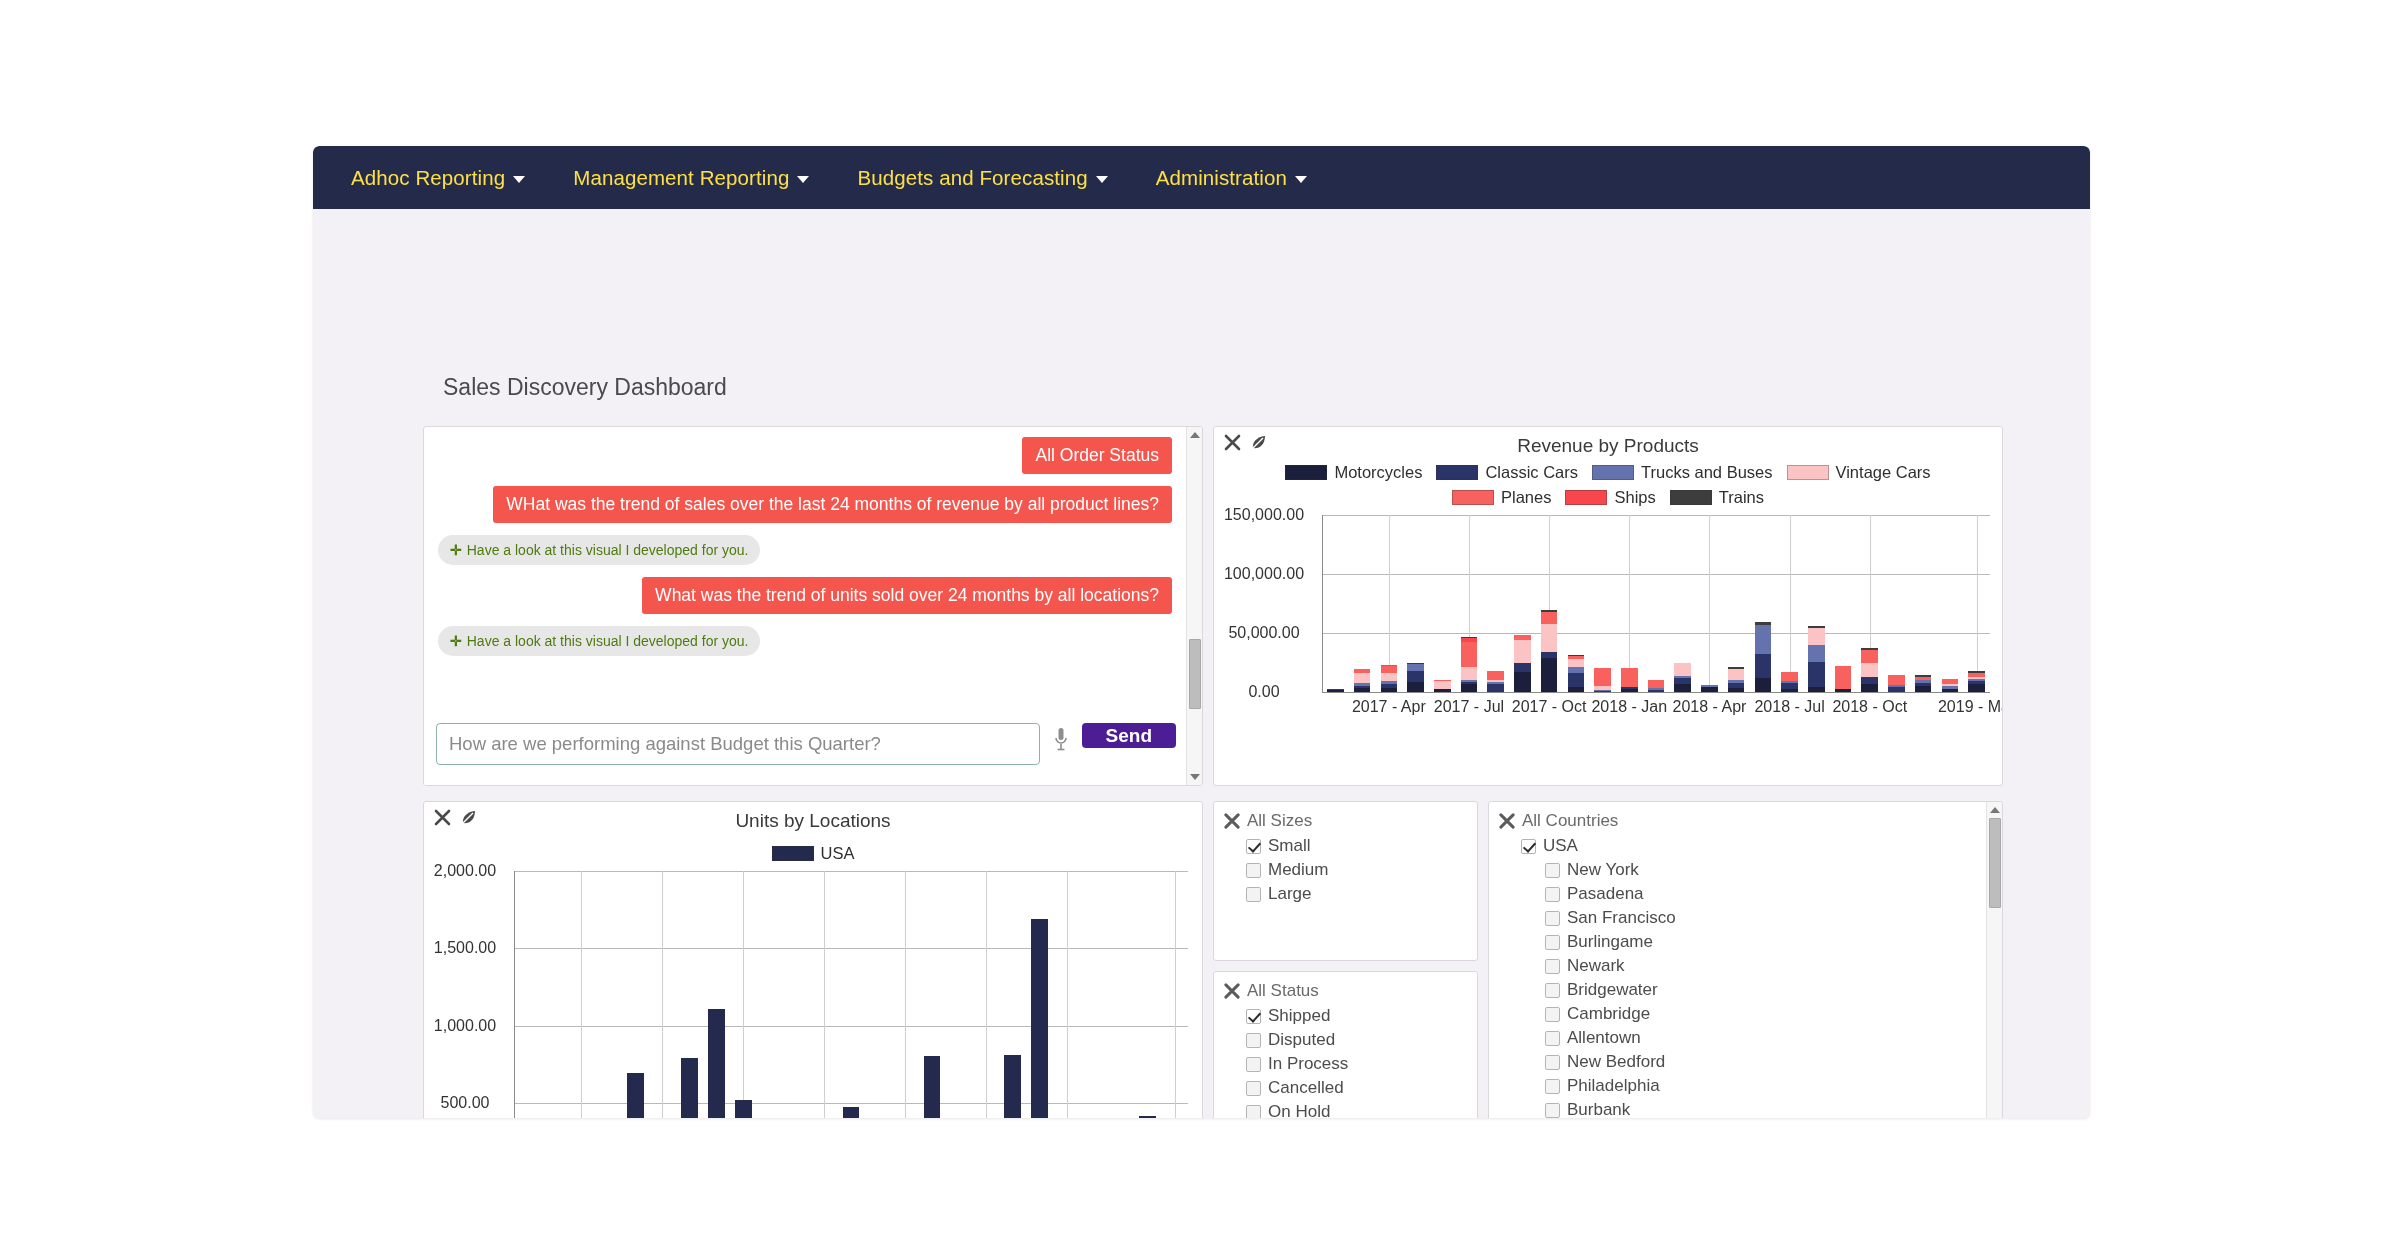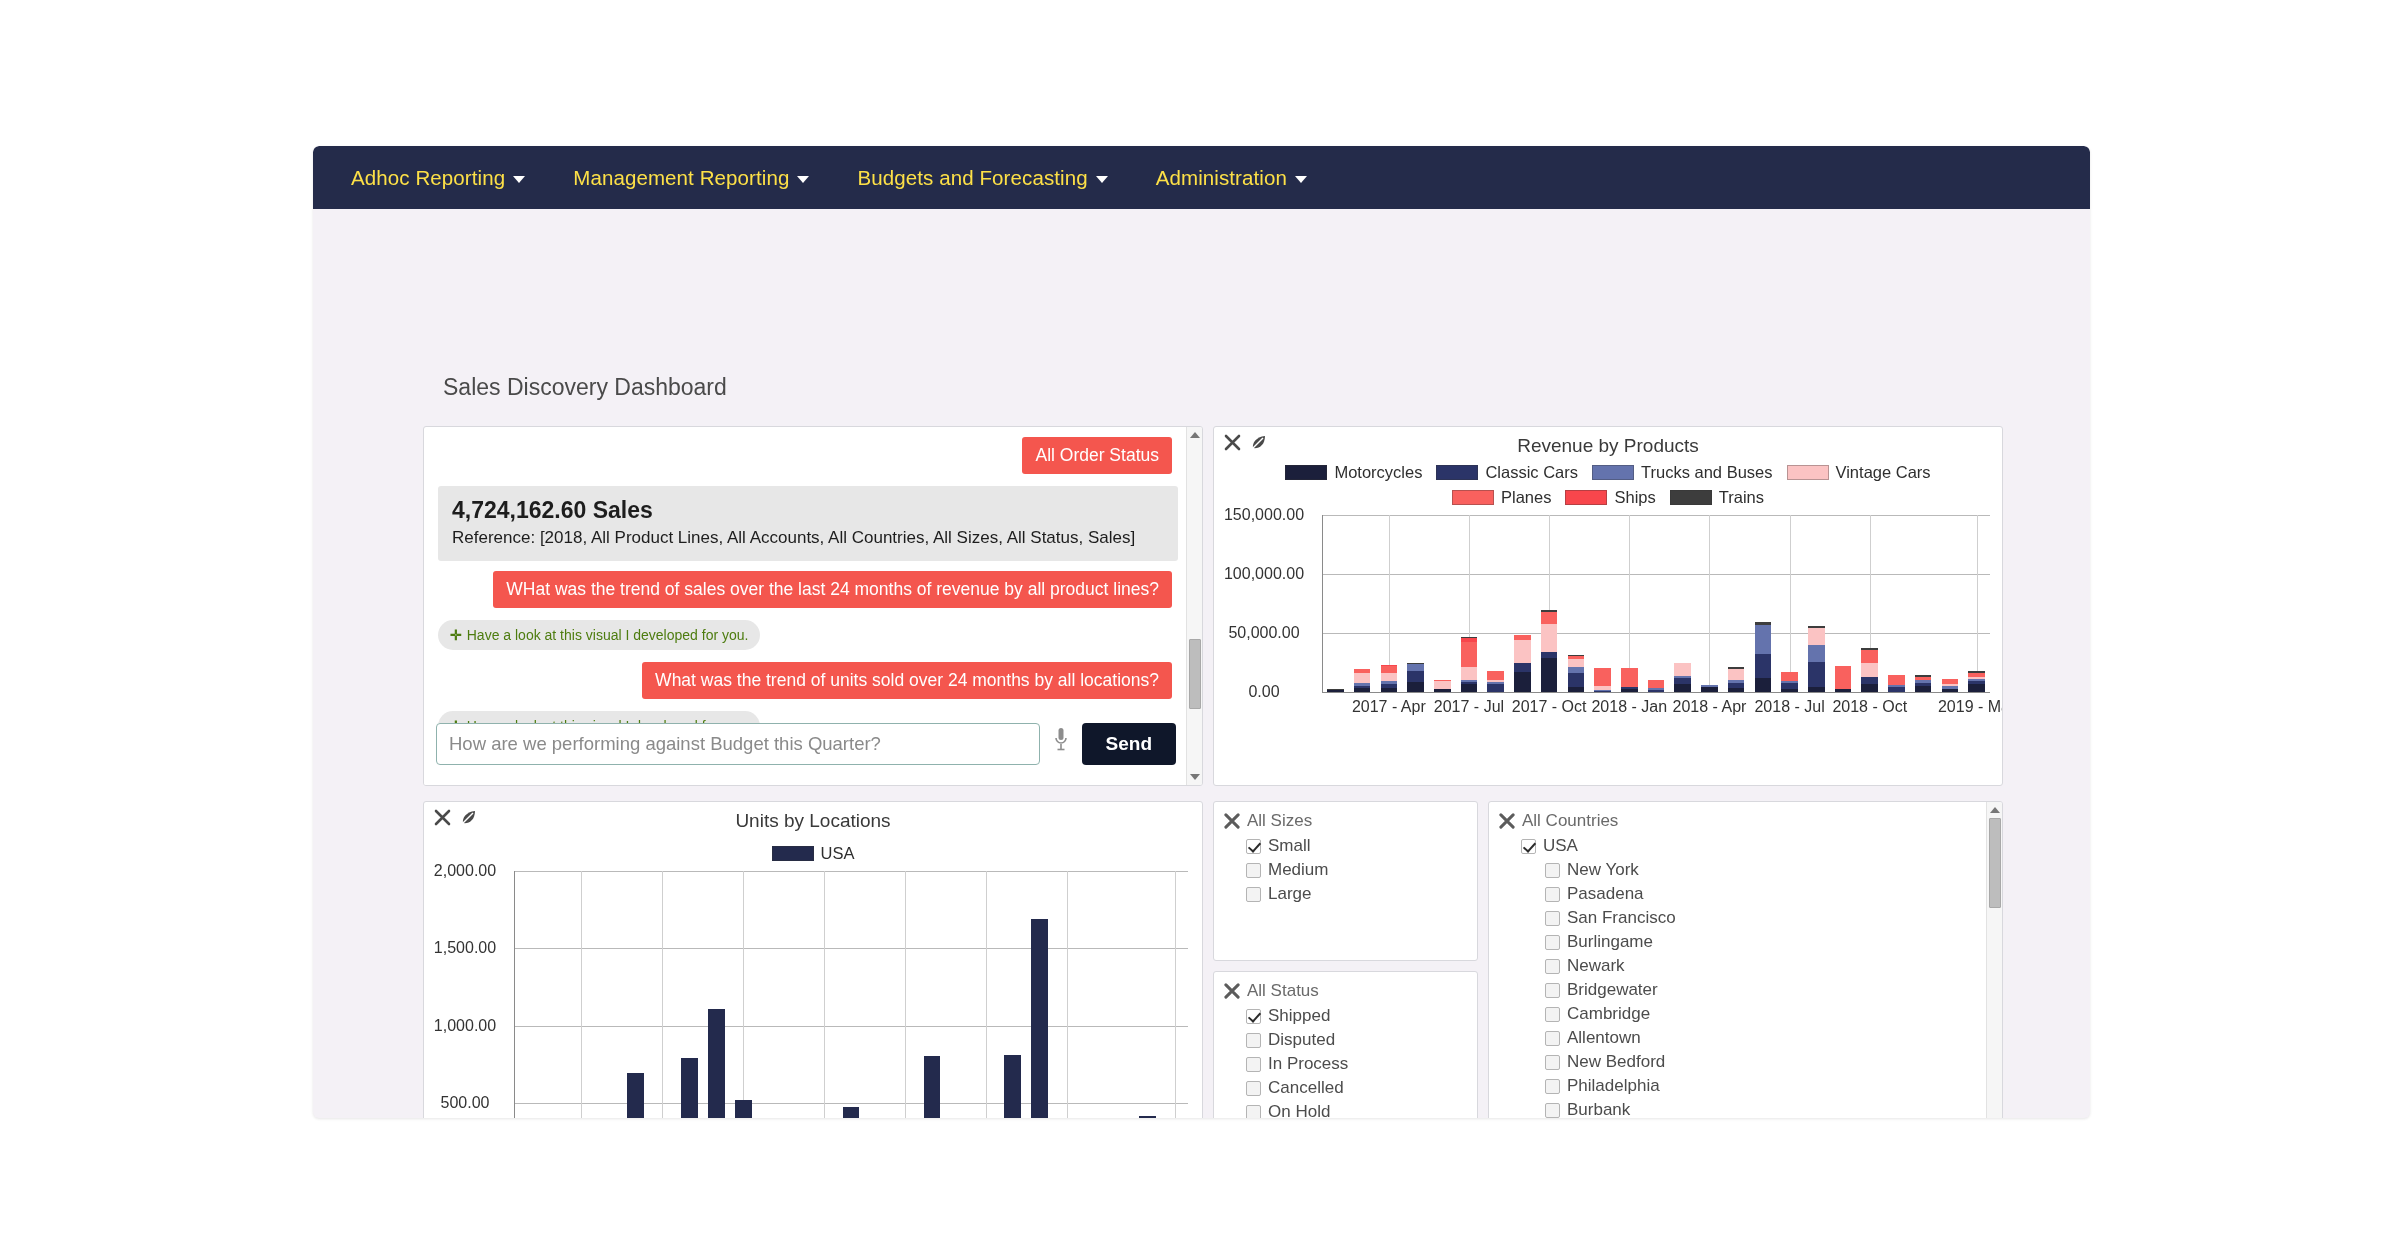--- a/index.html
+++ b/index.html
@@ -126,25 +126,25 @@
     outline: none;
     background: #fff;
   }
   .chat-input::placeholder { color: #8a8a8a; }
   .mic-btn {
     width: 22px; height: 34px;
     display: flex; align-items: center; justify-content: center;
     cursor: pointer;
   }
   .send-btn {
-    background: #0f172a;
+    background: #4c1d95;
     color: #ffffff;
     border: none;
     border-radius: 4px;
-    height: 42px;
+    height: 25px;
     padding: 0 24px;
     font-size: 19px;
     font-family: "Liberation Sans", sans-serif;
     font-weight: 600;
     cursor: pointer;
   }
   
   .vscroll {
     position: absolute;
     top: 0; right: 0; bottom: 0;
@@ -255,24 +255,20 @@
         <div class="nav-item"><span>Management Reporting</span><span class="caret"></span></div>
         <div class="nav-item"><span>Budgets and Forecasting</span><span class="caret"></span></div>
         <div class="nav-item"><span>Administration</span><span class="caret"></span></div>
       </div>
 
     <div class="page-title">Sales Discovery Dashboard</div>
 
     <div class="panel" id="chat-panel">
       <div class="chat-scroll" id="chat-list">
           <div class="bubble-user"><span>All Order Status</span></div>
-          <div class="bubble-kpi">
-            <div class="kpi-value">4,724,162.60 Sales</div>
-            <div class="kpi-ref">Reference: [2018, All Product Lines, All Accounts, All Countries, All Sizes, All Status, Sales]</div>
-          </div>
           <div class="bubble-user"><span>WHat was the trend of sales over the last 24 months of revenue by all product lines?</span></div>
           <div class="bubble-bot"><span class="plus-ico">✛</span><span>Have a look at this visual I developed for you.</span></div>
           <div class="bubble-user"><span>What was the trend of units sold over 24 months by all locations?</span></div>
           <div class="bubble-bot"><span class="plus-ico">✛</span><span>Have a look at this visual I developed for you.</span></div>
         </div>
       <div class="vscroll">
         <div class="arrow-up"></div>
         <div class="thumb" style="top:212px;height:70px;"></div>
         <div class="arrow-down"></div>
       </div>

